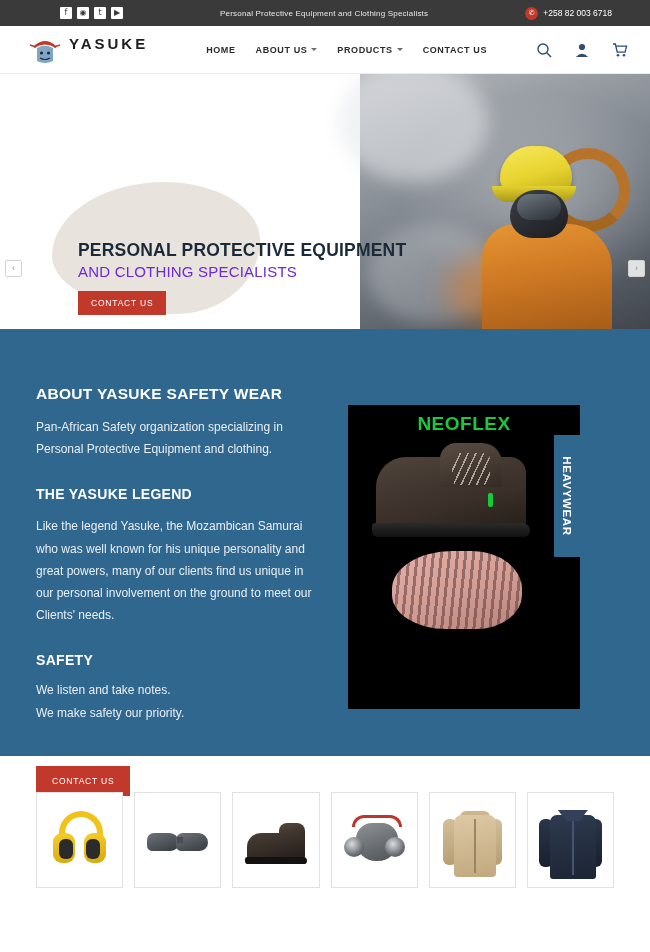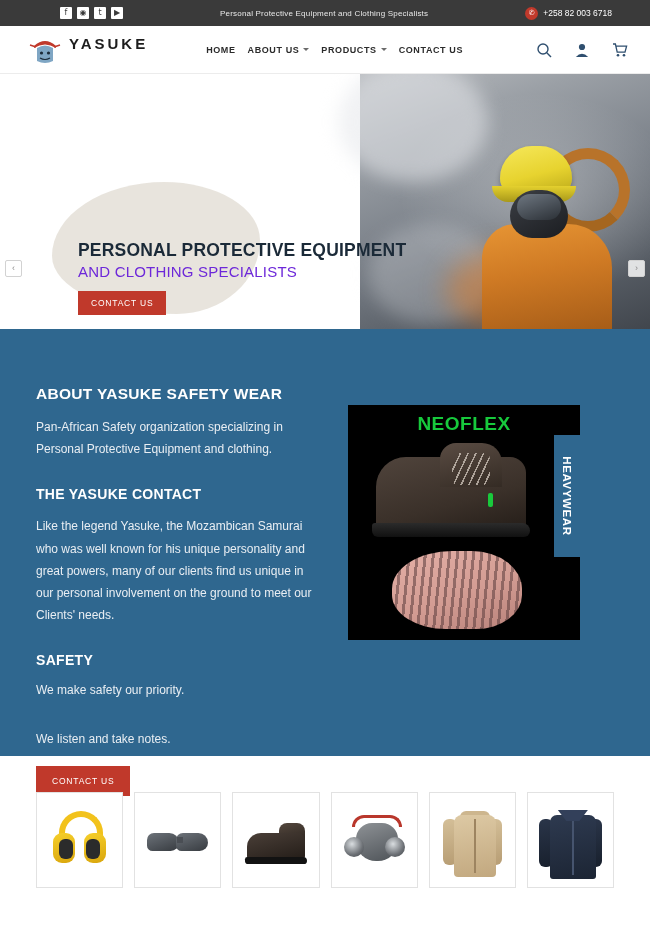--- a/index.html
+++ b/index.html
@@ -64,21 +64,21 @@
   .logo { display: flex; gap: 7px; }
   .logo-mark { width: 34px; height: 30px; position: relative; }
   .logo-text {
     font-size: 15px;
     font-weight: bold;
     letter-spacing: 3px;
     color: #1d1d1d;
   }
   .nav {
     display: flex;
-    gap: 12px;
+    gap: 20px;
     margin-left: 58px;
     align-items: center;
   }
   .nav-item {
     font-size: 9px;
     font-weight: bold;
     letter-spacing: .6px;
     color: #2b2b2b;
     display: flex;
     align-items: center;
@@ -263,21 +263,21 @@
     border: none;
     font-size: 8.5px;
     letter-spacing: .8px;
     padding: 10px 16px;
     cursor: pointer;
     margin-top: 16px;
     font-family: "Liberation Sans", sans-serif;
   }
   .about-right {
     width: 232px;
-    height: 235px;
+    height: 304px;
     background: #000000;
     position: relative;
     margin-top: 20px;
     overflow: hidden;
   }
   .neoflex {
     position: absolute;
     top: 8px; left: 50%;
     transform: translateX(-50%);
     color: #17c93c;
@@ -593,26 +593,26 @@
 
   <div class="hero-arrow left">‹</div>
   <div class="hero-arrow right">›</div>
 </div>
 
 <div class="about">
   <div class="about-left">
     <h2 class="about-h1">ABOUT YASUKE SAFETY WEAR</h2>
     <p class="about-p">Pan-African Safety organization specializing in Personal Protective Equipment and clothing.</p>
 
-    <h2 class="about-h2">THE YASUKE CONTACT</h2>
+    <h2 class="about-h2">THE YASUKE LEGEND</h2>
     <p class="about-p">Like the legend Yasuke, the Mozambican Samurai who was well known for his unique personality and great powers, many of our clients find us unique in our personal involvement on the ground to meet our Clients' needs.</p>
 
     <h2 class="about-h3">SAFETY</h2>
+    <p class="about-p" style="margin-bottom:0;">We listen and take notes.</p>
     <p class="about-p">We make safety our priority.</p>
-    <p class="about-p" style="margin-bottom:0;">We listen and take notes.</p>
 
     <button class="about-btn">CONTACT US</button>
   </div>
 
   <div class="about-right">
     <div class="neoflex">NEOFLEX</div>
     <div class="boot"></div>
     <div class="boot-shaft"></div>
     <div class="boot-laces"></div>
     <div class="boot-flash"></div>

